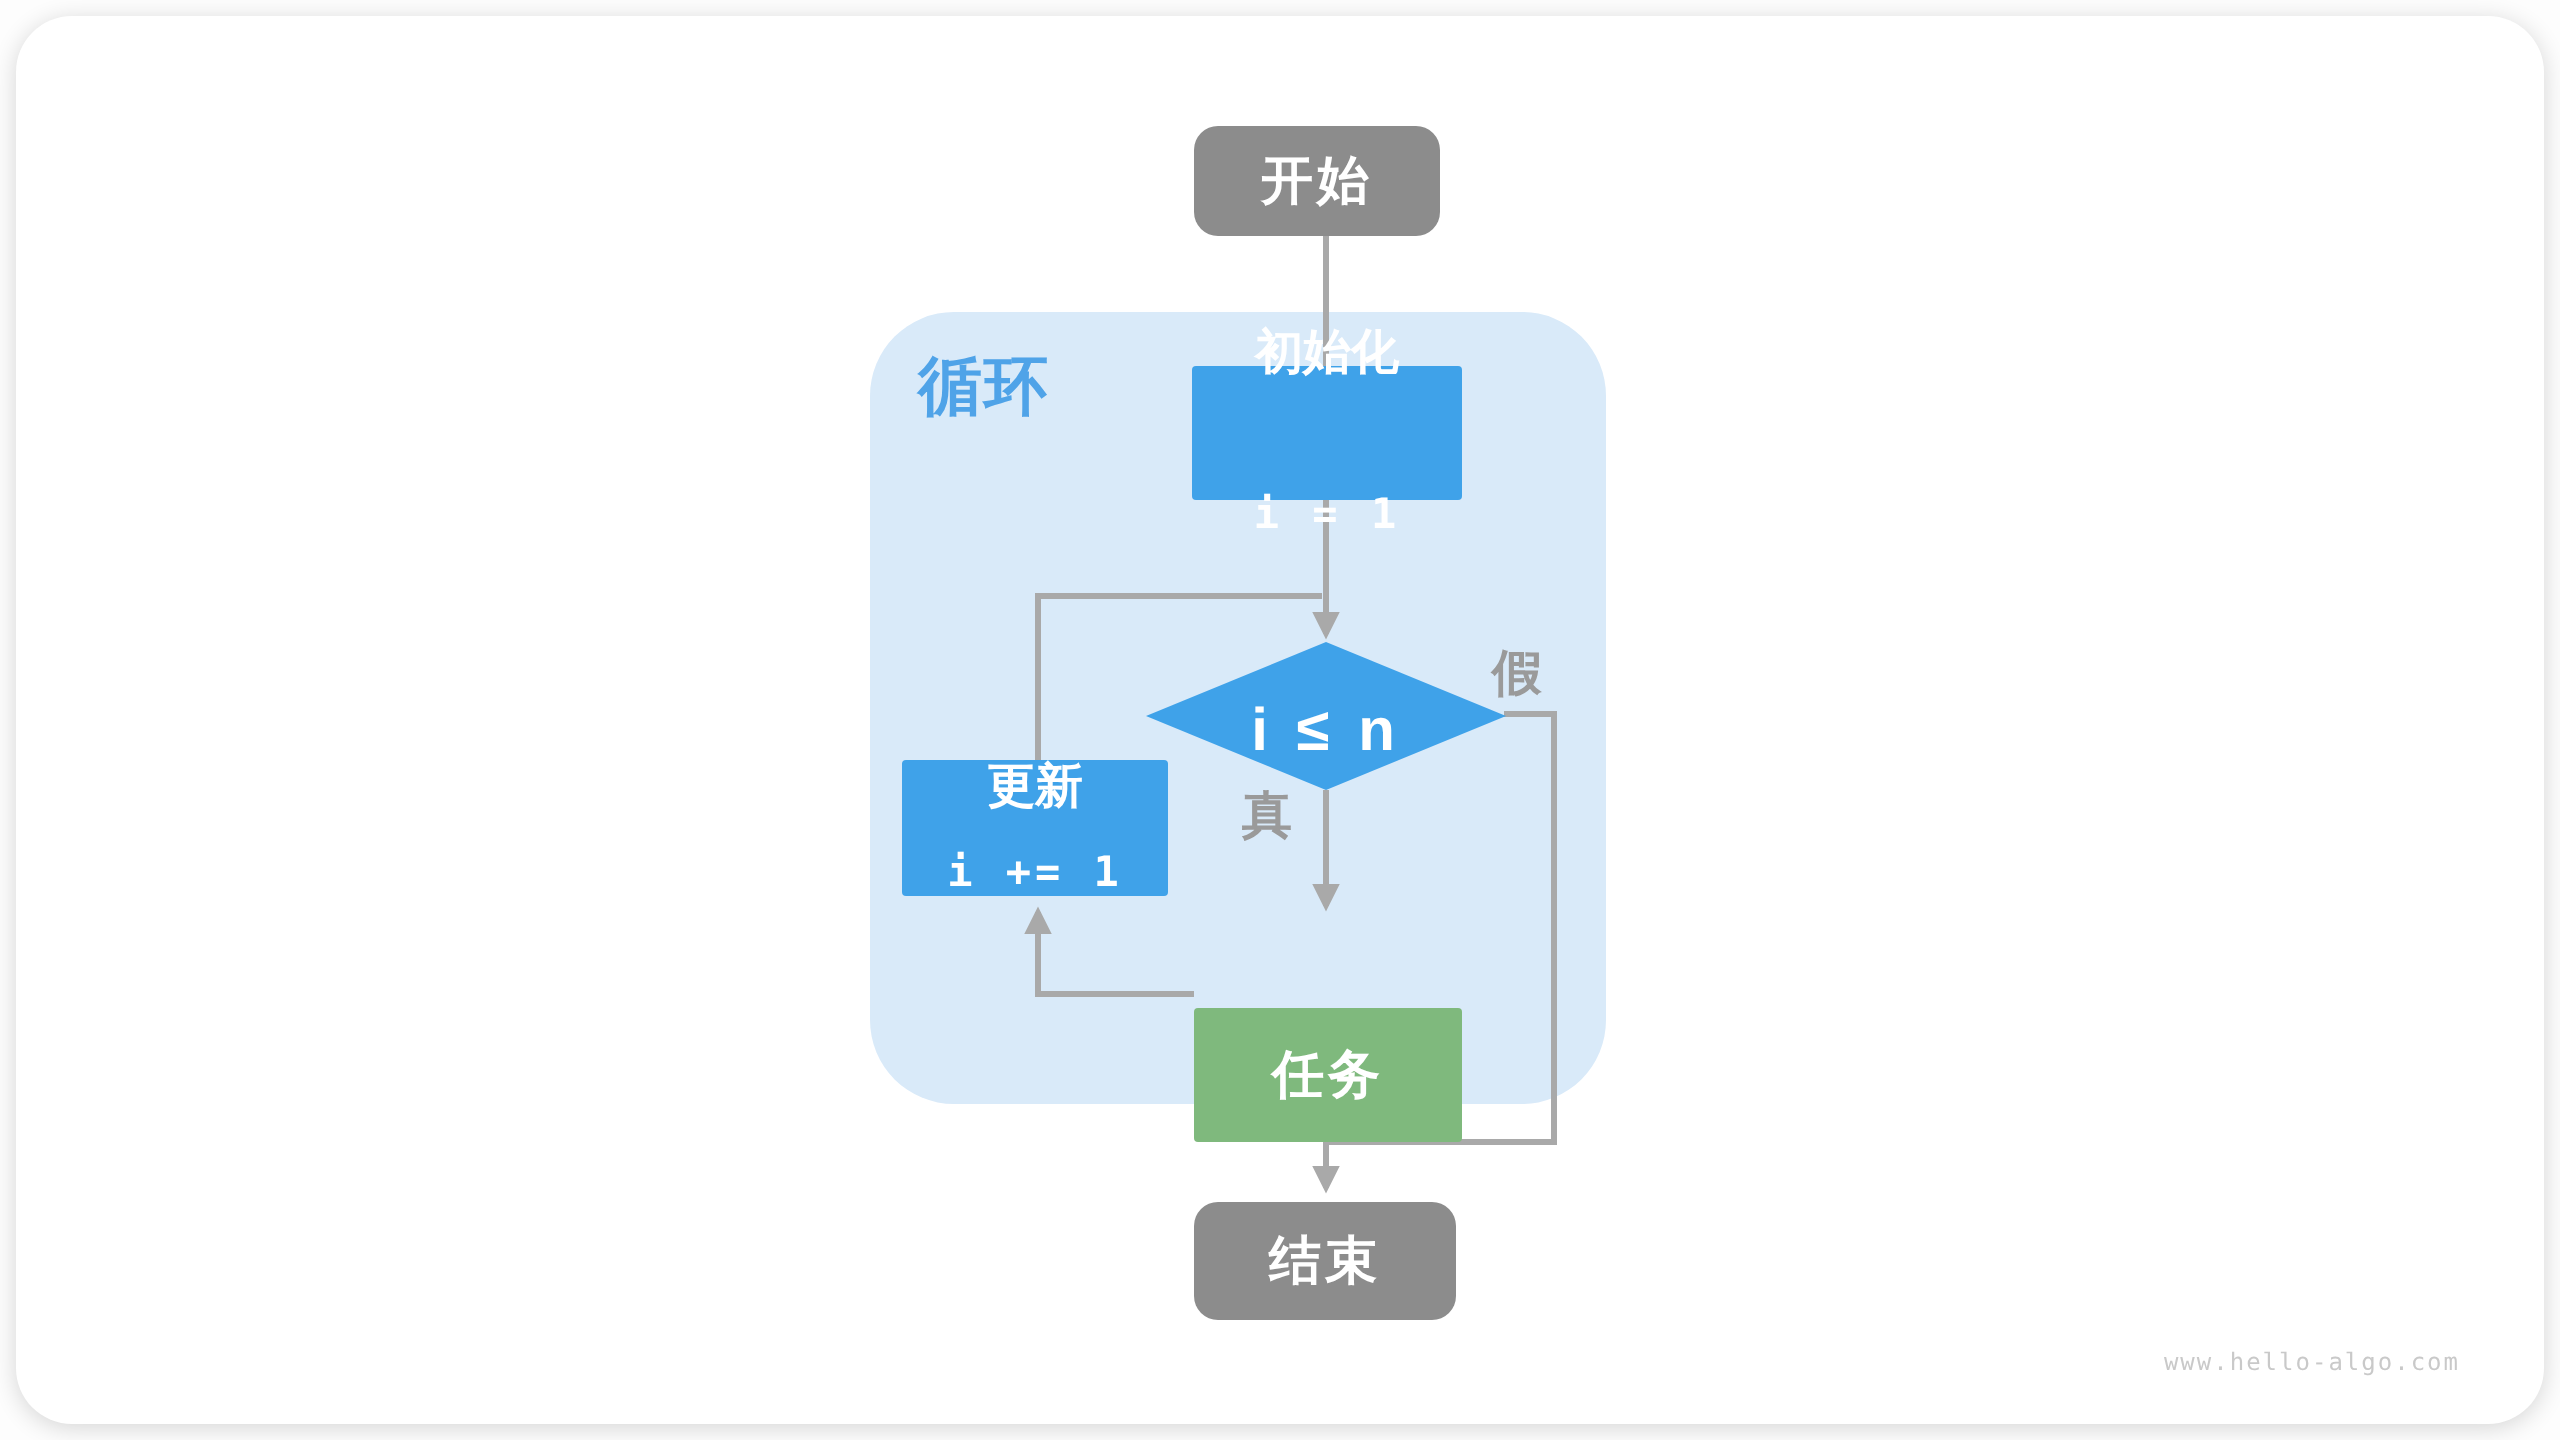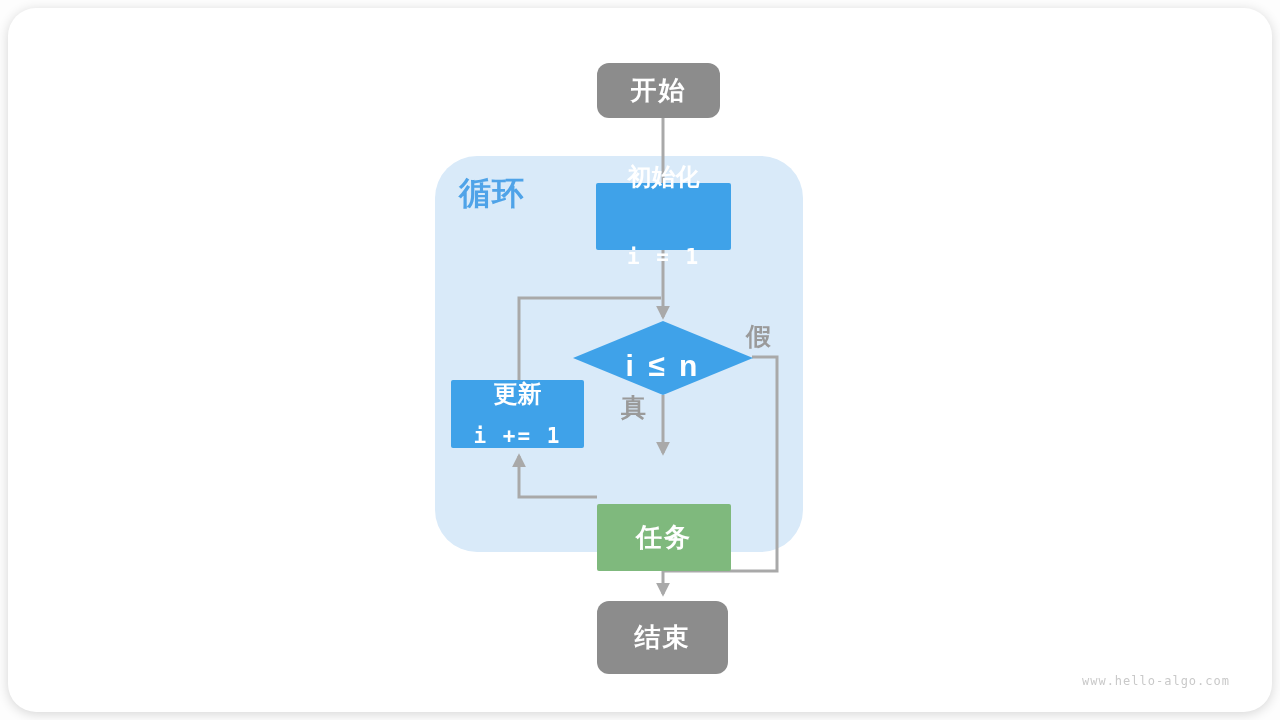--- a/index.html
+++ b/index.html
@@ -44,21 +44,21 @@
     font-family:"DejaVu Sans Mono","Liberation Mono",monospace;
     font-size:21px;font-weight:bold;letter-spacing:2px;margin-top:14px;
   }
   .rounded-gray{background:var(--node-gray);border-radius:12px;}
   .rect-blue{background:var(--node-blue);border-radius:2px;}
   .rect-green{background:var(--node-green);border-radius:2px;}
   .node-start{left:589px;top:55px;width:123px;height:55px;}
   .node-init{left:588px;top:175px;width:135px;height:67px;gap:38px;}
   .node-update{left:443px;top:372px;width:133px;height:68px;}
   .node-task{left:589px;top:455px;width:134px;height:67px;margin-top:41px;}
-  .node-end{left:589px;top:593px;width:131px;height:73px;}
+  .node-end{left:589px;top:593px;width:131px;height:59px;}
   .diamond{
     position:absolute;left:565px;top:313px;width:180px;height:74px;
     background:var(--node-blue);
     clip-path:polygon(50% 0,100% 50%,50% 100%,0 50%);
     display:flex;align-items:center;justify-content:center;color:#fff;
   }
   .diamond .code{font-size:30px;font-weight:bold;letter-spacing:3px;margin-top:16px;}
   .edge-label{
     position:absolute;color:var(--edge-label);font-size:25px;font-weight:bold;
   }

